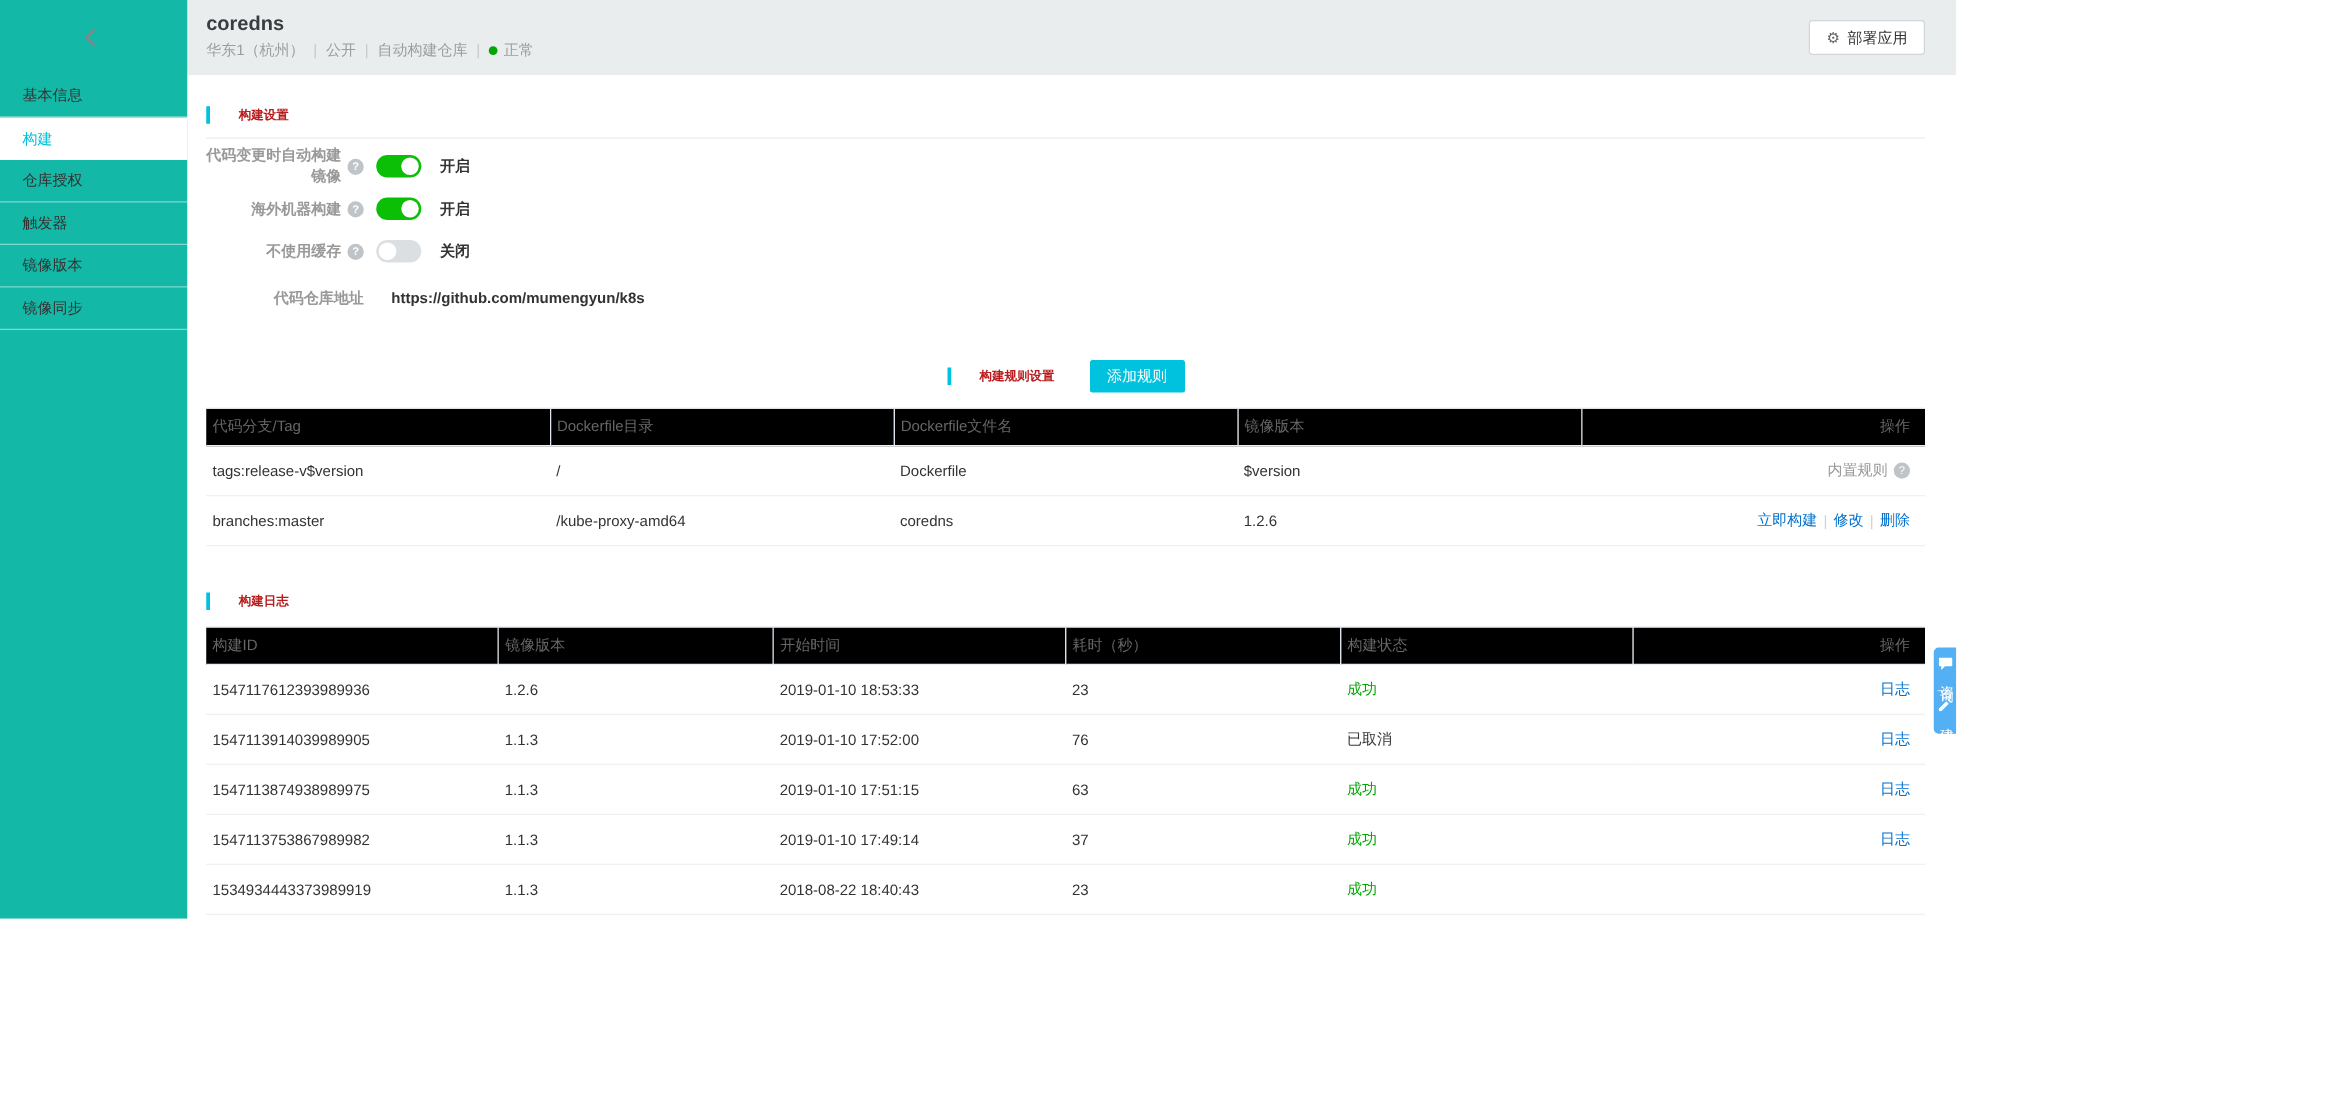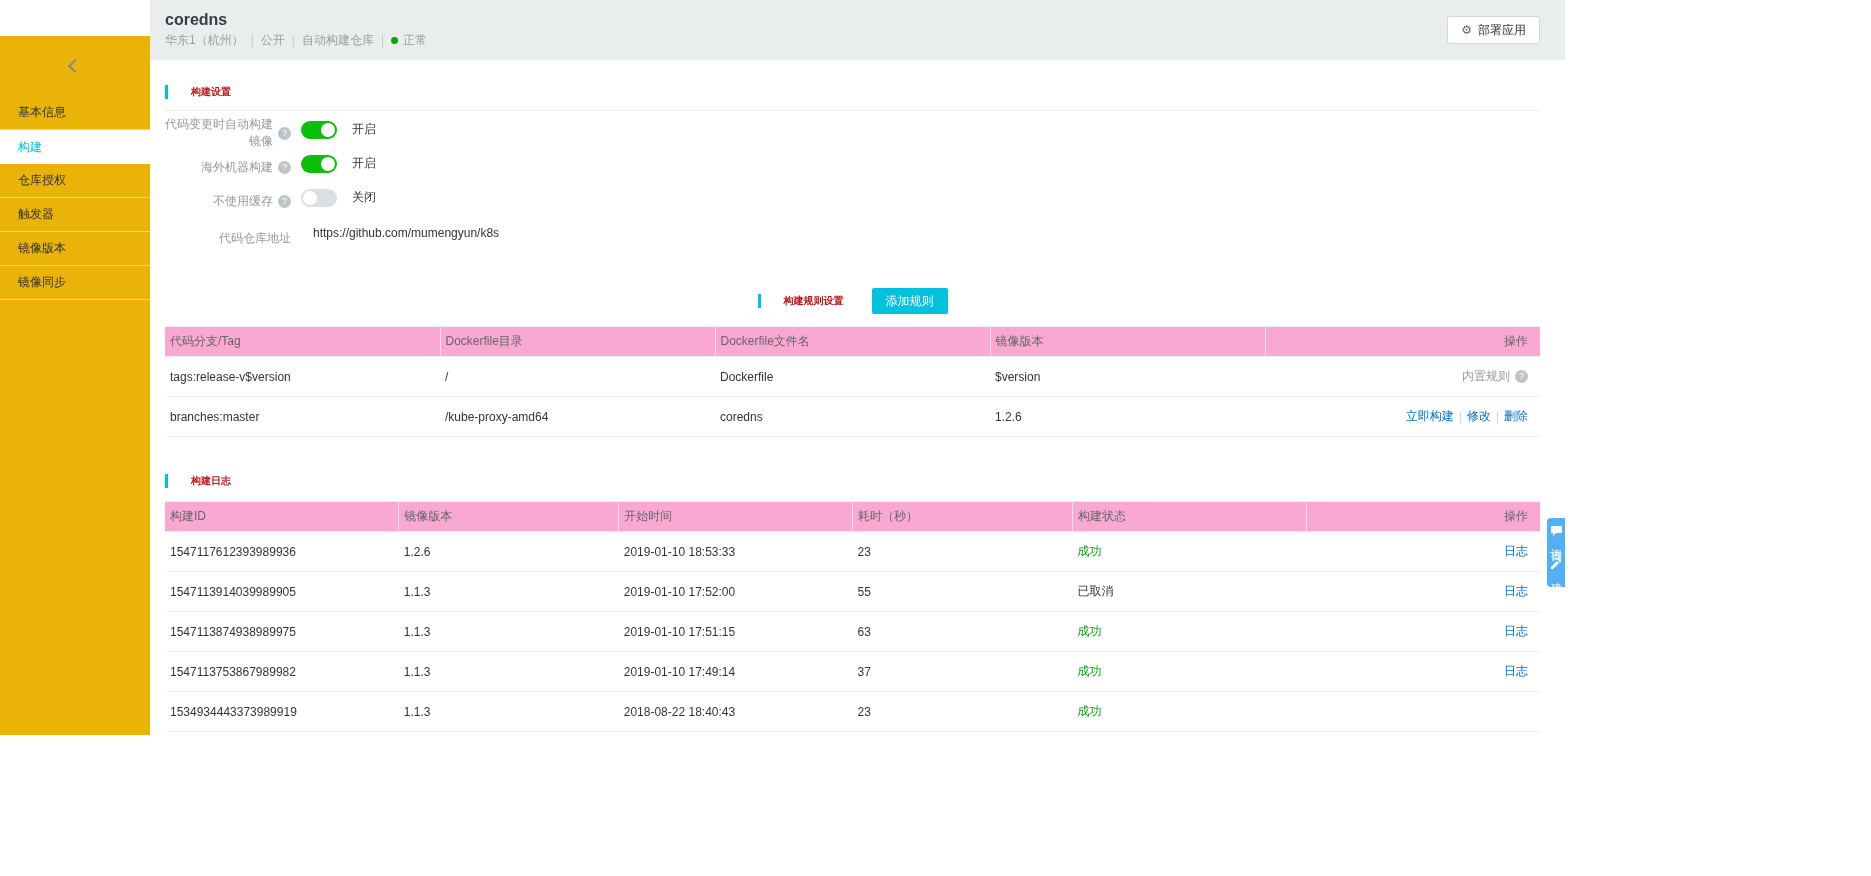--- a/index.html
+++ b/index.html
@@ -9,21 +9,21 @@
     --toggle-on:#0bbe06;
     --widget-blue:#54b0f4;
   }
   *{box-sizing:border-box;}
   html,body{margin:0;padding:0;background:#fff;}
   body{width:1871px;height:876px;font-family:"Liberation Sans","DejaVu Sans",sans-serif;font-size:12px;color:#333;}
 
   .app{position:relative;width:1565px;height:735px;background:#fff;overflow:hidden;}
 
   
-  .sidebar{position:absolute;left:0;top:0;width:150px;height:100%;background:#eab308;margin-top:36px;}
+  .sidebar{position:absolute;left:0;top:0;width:150px;height:100%;background:#14b8a6;}
   .sidebar-back{height:60px;display:flex;align-items:center;justify-content:center;cursor:pointer;}
   .chevron-left{width:10px;height:10px;border-left:2px solid #7f8a8c;border-bottom:2px solid #7f8a8c;transform:rotate(45deg);}
   .menu-item{height:34px;display:flex;align-items:center;padding-left:18px;color:#333;cursor:pointer;border-bottom:1px solid rgba(255,255,255,0.45);}
   .menu-item.active{background:#fff;color:var(--accent);border-bottom:none;}
 
   
   .topbar{position:absolute;left:150px;top:0;right:0;height:60px;background:#e9edee;display:flex;align-items:center;justify-content:space-between;padding:0 25px 0 15px;}
   .page-title{font-size:16px;font-weight:bold;color:#373d41;margin:0 0 3px 0;line-height:1.1;}
   .subtitle{color:#9b9ea0;font-size:12px;display:flex;align-items:center;gap:7px;}
   .subtitle .sep{color:#c4c9cc;}
@@ -32,39 +32,39 @@
   .deploy-icon{color:#666;font-size:12px;line-height:1;}
 
   
   .content{position:absolute;left:150px;top:60px;right:0;bottom:0;background:#fff;padding:24px 25px 0 15px;}
   .section-title{display:flex;align-items:center;gap:23px;font-size:10px;font-weight:bold;color:#b91c1c;height:16px;}
   .title-bar{width:3px;height:14px;background:var(--accent);}
   .hr{border-bottom:1px solid #ececec;margin-top:10px;}
 
   
   .form{margin-top:8px;}
-  .form-row{display:flex;height:24px;margin-top:10px;}
+  .form-row{display:flex;align-items:center;height:24px;margin-top:10px;font-weight:bold;}
   .form-label{width:126px;color:#999;display:inline-flex;justify-content:flex-end;align-items:center;gap:5px;text-align:right;flex:none;}
   .help-icon{width:13px;height:13px;border-radius:50%;background:#bfc4c9;color:#fff;font-size:9px;line-height:13px;text-align:center;display:inline-block;flex:none;cursor:pointer;}
   .switch{width:36px;height:18px;border-radius:9px;background:#dcdfe1;margin-left:10px;position:relative;cursor:pointer;flex:none;}
   .switch .knob{width:14px;height:14px;border-radius:50%;background:#fff;position:absolute;top:2px;left:2px;}
   .switch.on{background:var(--toggle-on);}
   .switch.on .knob{left:20px;}
   .switch-state{margin-left:15px;color:#333;}
   .repo-address{margin-left:22px;color:#333;}
 
   
   .section-rules{margin-top:38px;}
   .section-logs{margin-top:36px;}
   .section-head{display:flex;align-items:center;justify-content:center;}
   .add-rule-btn{background:var(--accent);color:#fff;border:none;border-radius:2px;height:26px;padding:0 14px;font-size:12px;cursor:pointer;font-family:inherit;margin-left:28px;}
 
   
   table{width:100%;border-collapse:collapse;table-layout:fixed;margin-top:12px;}
-  thead th{background:#f9a8d4;height:30px;font-weight:normal;color:#666;text-align:left;padding:0 8px 0 5px;border-top:1px solid #e9eef4;border-bottom:1px solid #e9eef4;border-right:1px solid #dfe5ec;}
+  thead th{background:#000000;height:30px;font-weight:normal;color:#666;text-align:left;padding:0 8px 0 5px;border-top:1px solid #e9eef4;border-bottom:1px solid #e9eef4;border-right:1px solid #dfe5ec;}
   thead th:last-child{border-right:none;text-align:right;padding-right:12px;}
   tbody td{height:40px;padding:0 8px 0 5px;color:#333;border-bottom:1px solid #eef0f2;}
   tbody td:last-child{text-align:right;padding-right:12px;}
   .muted{color:#999;}
   .cell-actions{display:inline-flex;align-items:center;gap:5px;justify-content:flex-end;}
   a.link{color:var(--link);text-decoration:none;cursor:pointer;}
   .link-sep{color:#ccd1d6;}
   .status.success{color:var(--success);}
   .status.cancelled{color:#333;}
 
@@ -247,21 +247,21 @@
             <td>1.2.6</td>
             <td>2019-01-10 18:53:33</td>
             <td>23</td>
             <td class="status success">成功</td>
             <td><a class="link">日志</a></td>
           </tr>
           <tr>
             <td>1547113914039989905</td>
             <td>1.1.3</td>
             <td>2019-01-10 17:52:00</td>
-            <td>55</td>
+            <td>76</td>
             <td class="status cancelled">已取消</td>
             <td><a class="link">日志</a></td>
           </tr>
           <tr>
             <td>1547113874938989975</td>
             <td>1.1.3</td>
             <td>2019-01-10 17:51:15</td>
             <td>63</td>
             <td class="status success">成功</td>
             <td><a class="link">日志</a></td>

